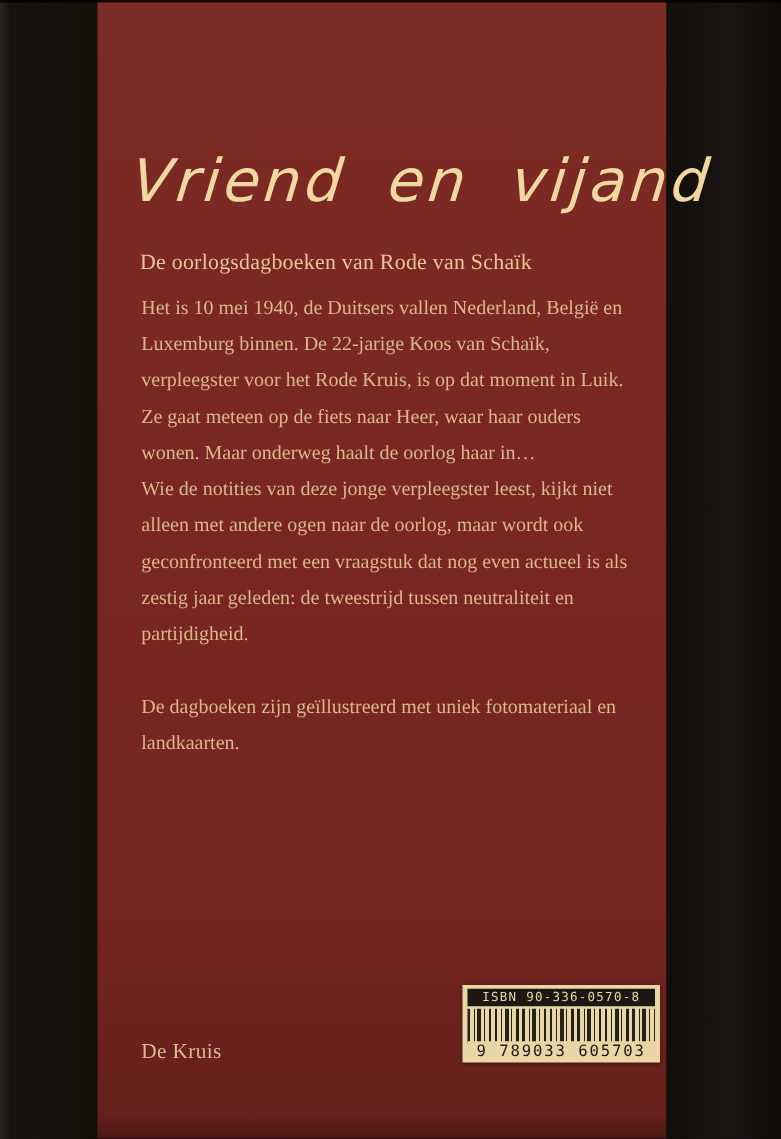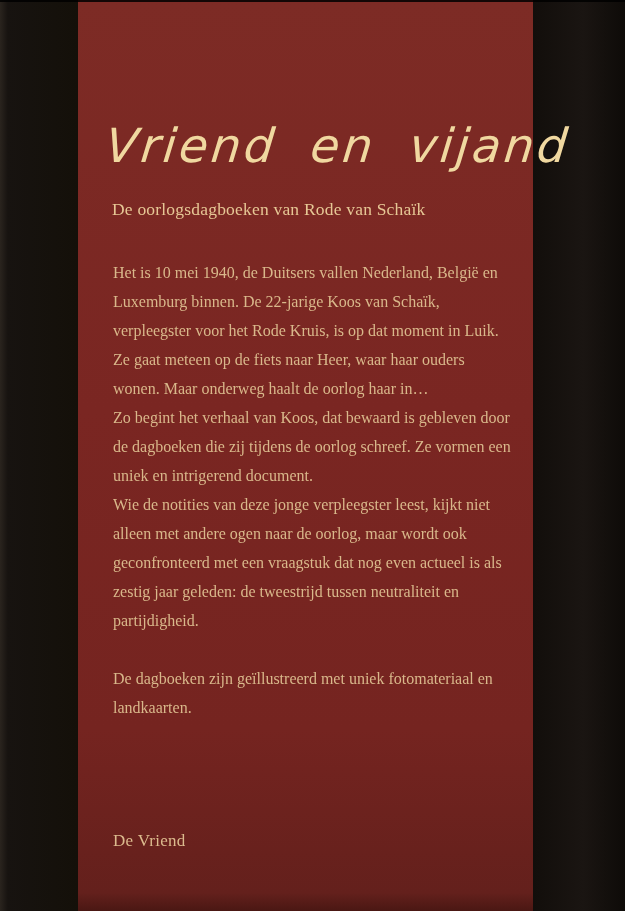--- a/index.html
+++ b/index.html
@@ -35,21 +35,21 @@
     letter-spacing:3px;word-spacing:16px;
     color:#f0d8a0;
     transform:skewX(-6deg);
     white-space:nowrap;
   }
   .subtitle{
     position:absolute;left:34px;top:199px;width:410px;
     font-size:17.5px;color:#e6c795;letter-spacing:.2px;
   }
   .blurb{
-    position:absolute;left:35px;top:258px;width:400px;
+    position:absolute;left:35px;top:232px;width:400px;
     font-size:16px;line-height:29px;color:#d9b88b;
   }
   .blurb p{margin:0;}
   .blurb p.closing{margin-top:29px;}
   .publisher{
     position:absolute;left:35px;top:831px;
     font-size:17px;color:#dcbb8e;letter-spacing:.3px;
   }
   .barcode{
     position:absolute;left:292px;top:788px;width:150px;
@@ -87,22 +87,26 @@
   <div class="frame-right"></div>
 
   <div class="panel">
 
     <div class="title">Vriend en vijand</div>
 
     <div class="subtitle">De oorlogsdagboeken van Rode van Schaïk</div>
 
     <div class="blurb">
       <p>Het is 10 mei 1940, de Duitsers vallen Nederland, België en Luxemburg binnen. De 22-jarige Koos van Schaïk, verpleegster voor het Rode Kruis, is op dat moment in Luik. Ze gaat meteen op de fiets naar Heer, waar haar ouders wonen. Maar onderweg haalt de oorlog haar in…</p>
-      <p>Zo begint het verhaal van Koos, dat bewaard is gebleven door de dagboeken die zij tijdens de oorlog schreef. Ze vormen een uniek en intrigerend document.</p>
       <p>Wie de notities van deze jonge verpleegster leest, kijkt niet alleen met andere ogen naar de oorlog, maar wordt ook geconfronteerd met een vraagstuk dat nog even actueel is als zestig jaar geleden: de tweestrijd tussen neutraliteit en partijdigheid.</p>
       <p class="closing">De dagboeken zijn geïllustreerd met uniek fotomateriaal en landkaarten.</p>
     </div>
 
-    <div class="publisher">De Vriend</div>
+    <div class="publisher">De Kruis</div>
 
+    <div class="barcode">
+      <div class="isbn-strip">ISBN 90-336-0570-8</div>
+      <div class="bars"></div>
+      <div class="barcode-number">9 789033 605703</div>
+    </div>
 
   </div>
 </div>
 
 </body></html>

